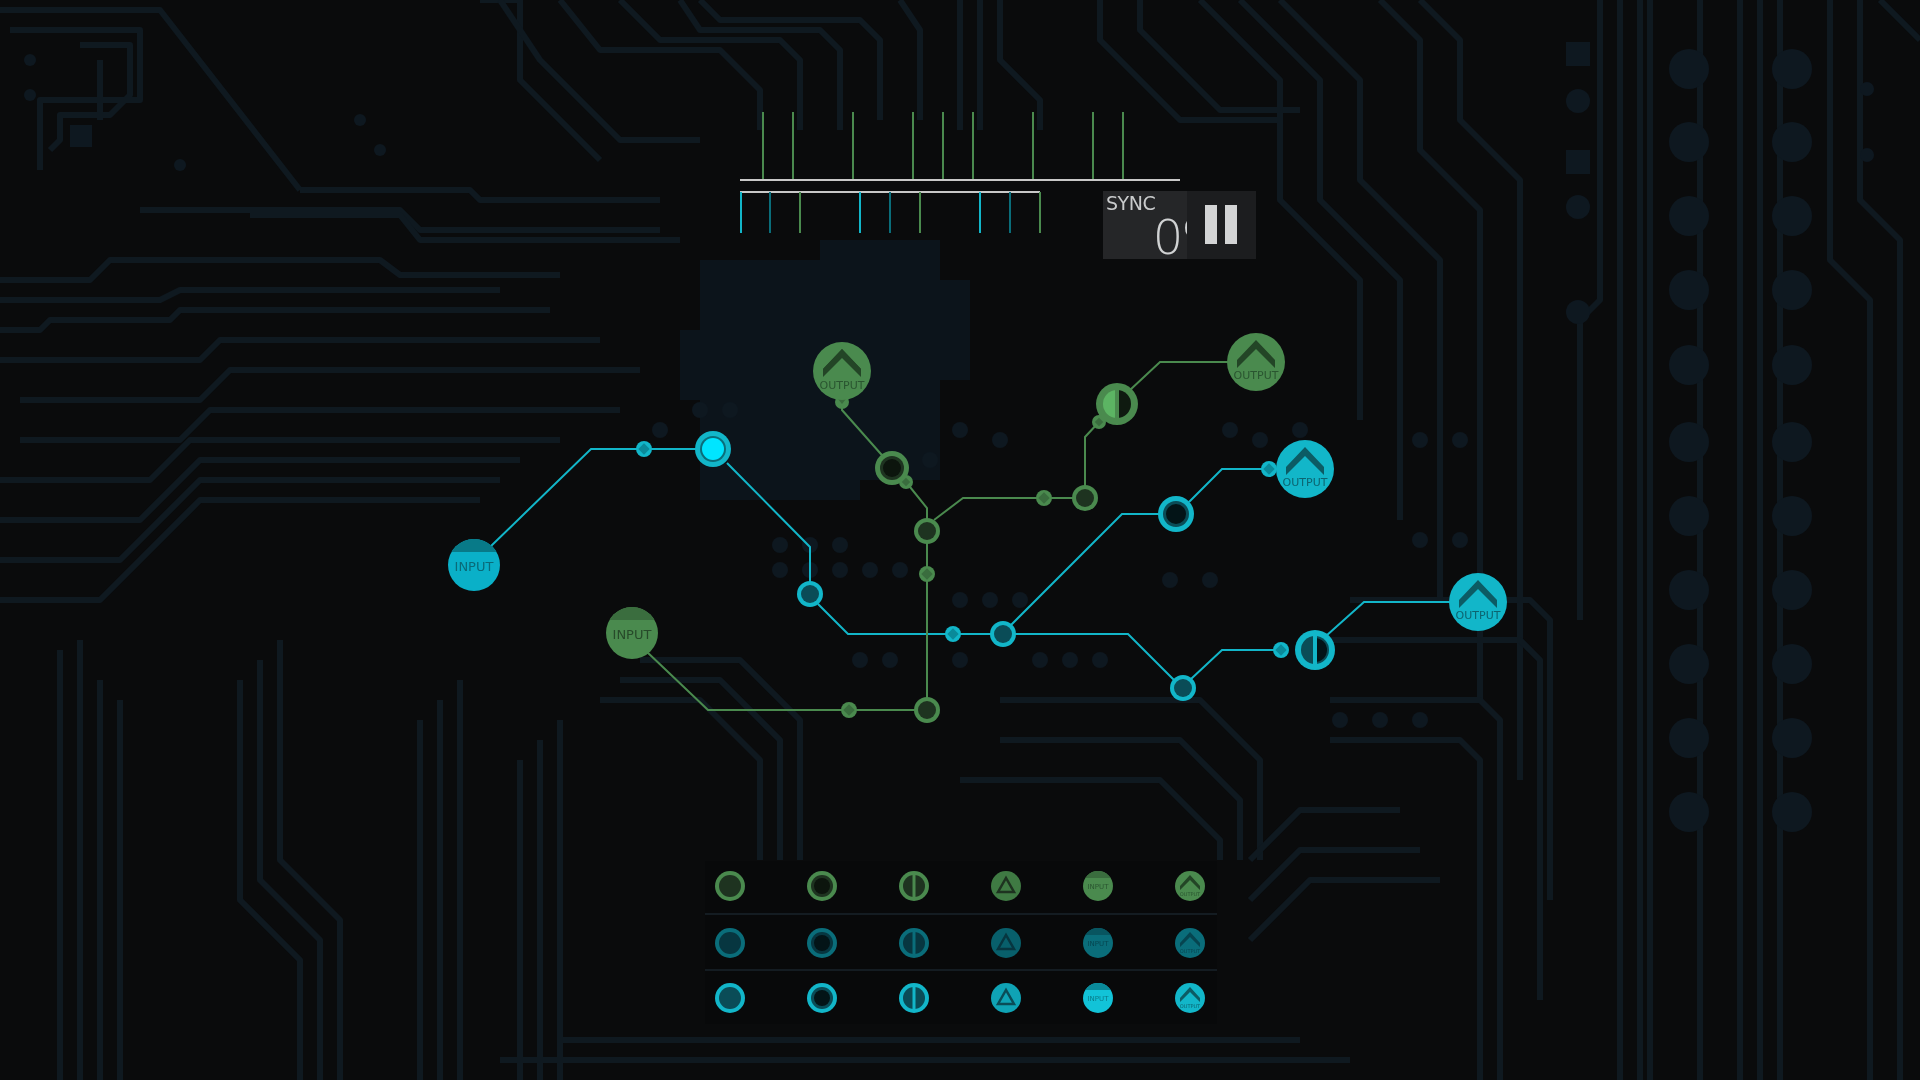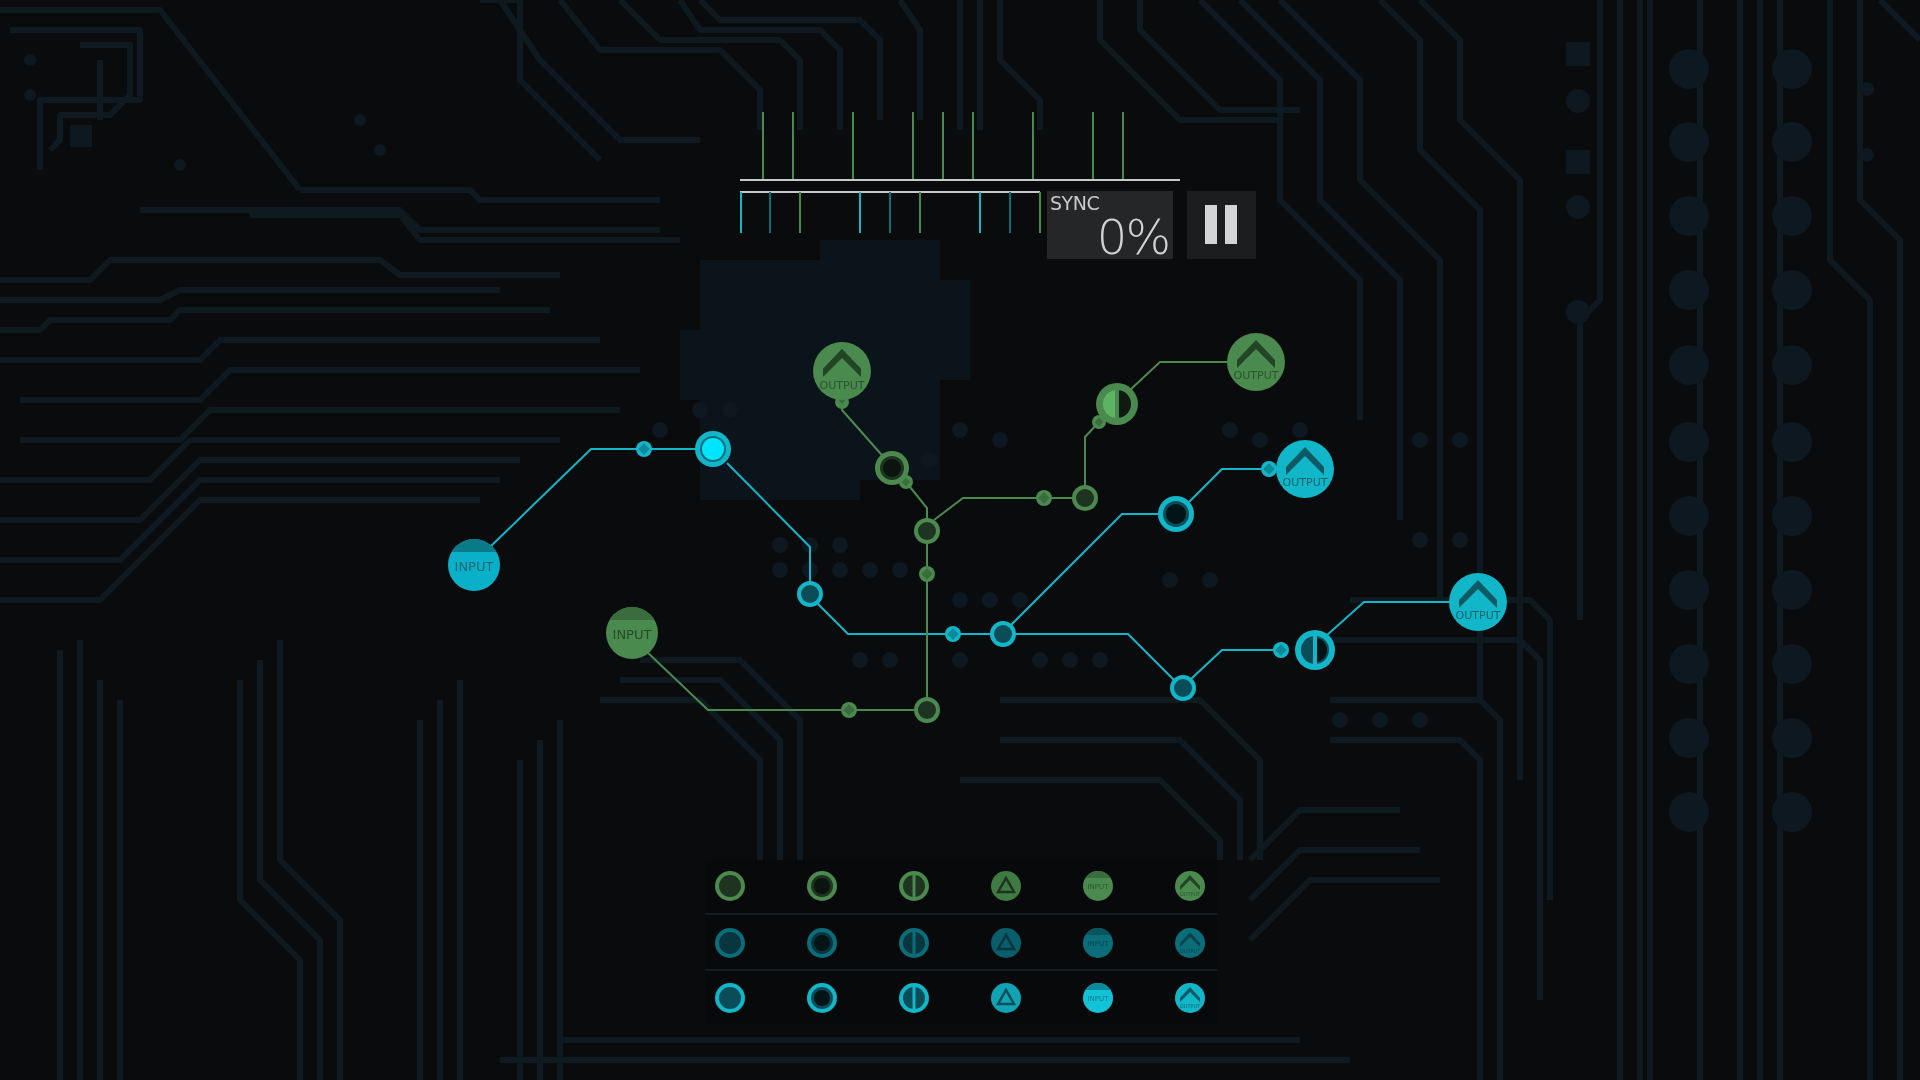--- a/index.html
+++ b/index.html
@@ -1,18 +1,18 @@
 <!DOCTYPE html>
 <html><head>
 <meta charset="utf-8">
 <style>
   html, body { margin:0; padding:0; }
   body { width:1920px; height:1080px; overflow:hidden; background:#0a0b0c; position:relative; font-family:"DejaVu Sans", sans-serif; }
   #bg, #circuit { position:absolute; left:0; top:0; }
-  .sync-panel { position:absolute; left:1047px; top:191px; width:126px; height:68px; background:rgba(60,62,64,0.55); }
+  .sync-panel { position:absolute; left:1103px; top:191px; width:126px; height:68px; background:rgba(60,62,64,0.55); }
   .sync-label { position:absolute; left:3px; top:1px; color:#c9cbcc; font-size:19px; font-family:"DejaVu Sans", sans-serif; letter-spacing:-0.5px; }
   .sync-value { position:absolute; right:4px; bottom:-6px; color:#d0d2d3; font-size:48px; font-family:"DejaVu Sans", sans-serif; font-weight:300; letter-spacing:-2px; }
   .pause-btn { position:absolute; left:1187px; top:191px; width:69px; height:68px; background:#1c1d1f; cursor:pointer; }
   .pause-bar { position:absolute; top:14px; width:12px; height:39px; background:#d3d4d5; }
   .legend-panel { position:absolute; left:705px; top:861px; width:512px; height:163px; background:rgba(8,9,10,0.85); }
   .legend-sep { position:absolute; left:0; width:512px; height:2px; background:#141c22; }
   .node-label { font-family:"DejaVu Sans", sans-serif; }
 </style>
 </head>
 <body>

